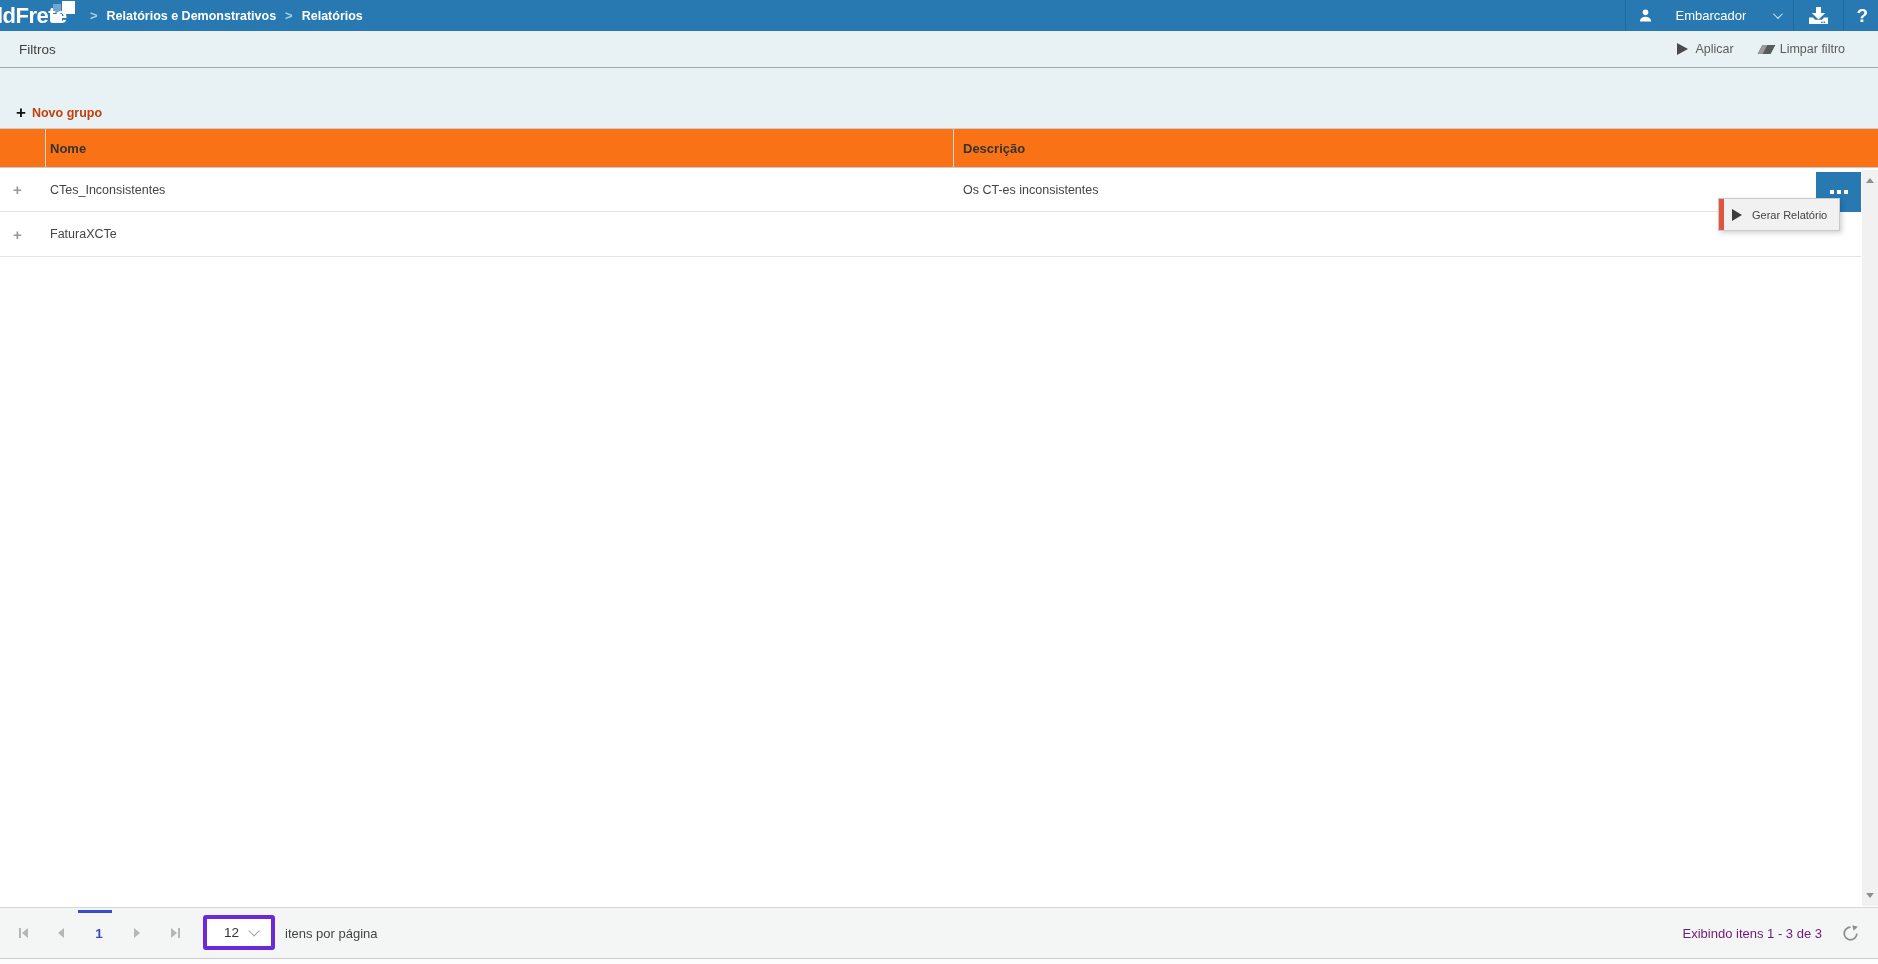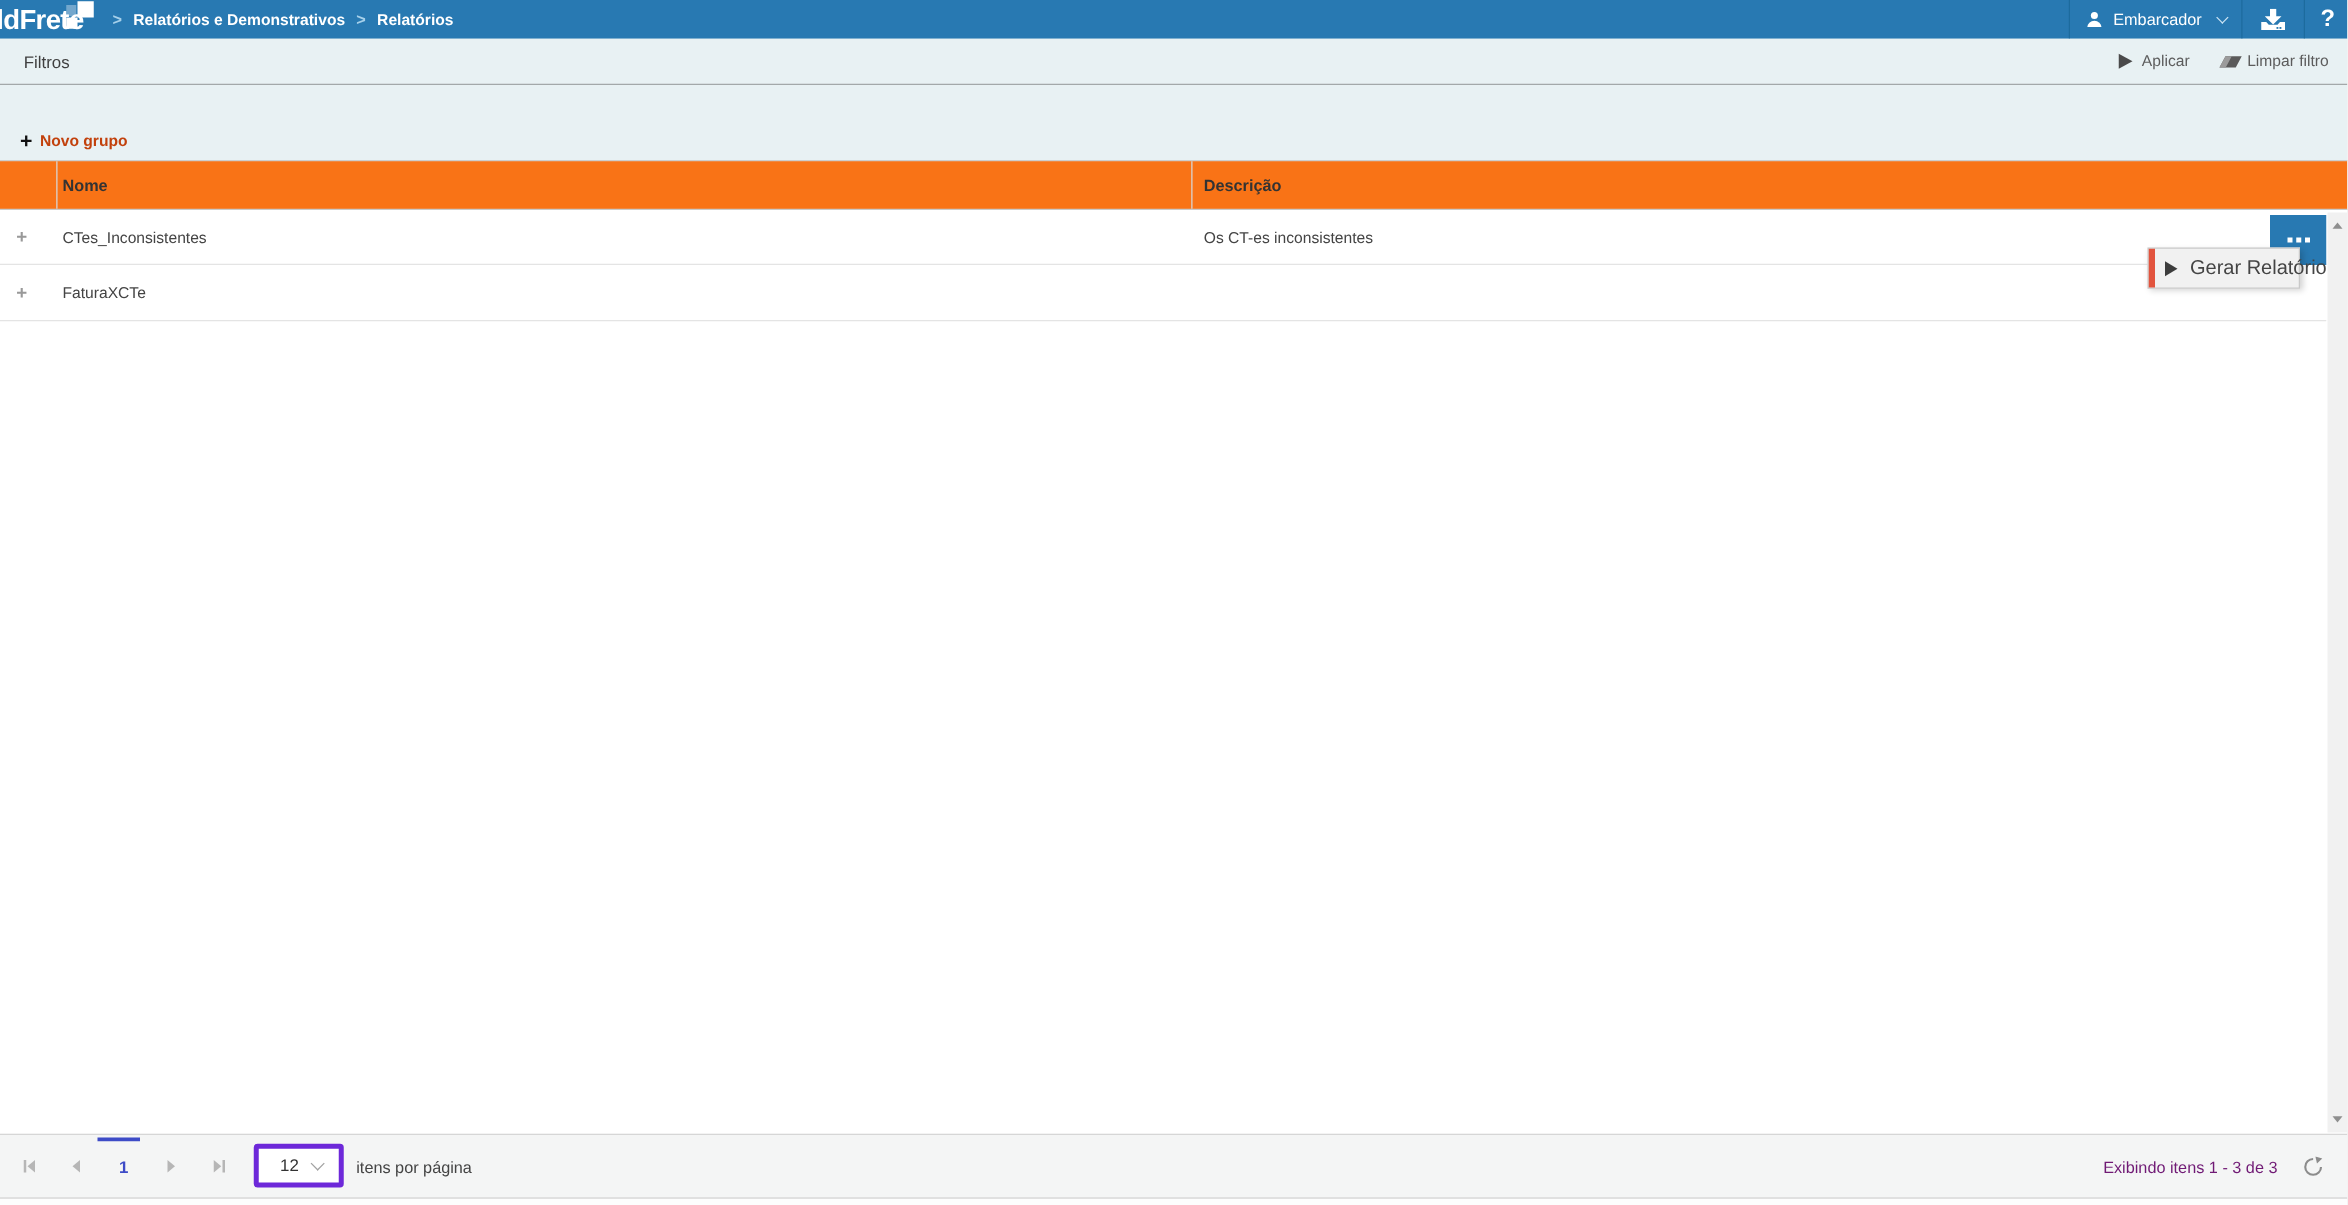--- a/index.html
+++ b/index.html
@@ -24,35 +24,35 @@
   .logo-mark i { position:absolute; display:block; }
   .logo-mark .sq-big  { left:10px; top:0;  width:13px; height:13px; background:#fff; }
   .logo-mark .sq-small{ left:1px;  top:13px; width:9px; height:9px; background:#fff; }
   .logo-mark .sq-faint{ left:1px;  top:3px;  width:8px; height:9px; background:rgba(255,255,255,.35); }
   .breadcrumb { display:flex; align-items:center; gap:9px; margin-left:4px; }
   .bc-sep { color:#a6d0ea; font-weight:700; font-size:13px; }
   .bc-link { color:#fff; font-weight:700; font-size:12.5px; cursor:pointer; }
   .topbar-spacer { flex:1; }
   .tb-divider { width:1px; height:31px; background:var(--topbar-divider,#1c6b9e); flex:0 0 auto; }
   .tb-item { display:flex; align-items:center; height:31px; padding:0 13px; cursor:pointer; color:#fff; }
-  .user-item { gap:9px; font-size:13px; }
+  .user-item { gap:24px; font-size:13px; }
   .chev-down {
     width:7px; height:7px; border-right:1.6px solid #cfe6f5; border-bottom:1.6px solid #cfe6f5;
     transform:rotate(45deg) translateY(-2px); margin-left:3px;
   }
   .help-item { font-size:19px; font-weight:700; padding:0 10px 0 12px; }
 
   
   .filters-bar {
     position:absolute; top:31px; left:0; width:100%; height:37px;
     background:var(--filter-bg,#e8f1f3); border-bottom:1px solid #a3a8a9;
     display:flex; align-items:center;
   }
   .filters-title { margin-left:19px; font-size:13.5px; color:#3f3f3f; }
-  .filters-actions { margin-left:auto; display:flex; align-items:flex-start; gap:26px; padding-right:15px; }
+  .filters-actions { margin-left:auto; display:flex; align-items:flex-start; gap:26px; padding-right:33px; }
   .flt-btn { display:flex; align-items:center; gap:7px; cursor:pointer; color:#5c5c5c; font-size:12.5px; }
   .play-tri { width:0; height:0; border-left:11px solid #4a4a4a; border-top:6px solid transparent; border-bottom:6px solid transparent; }
   .eraser { width:13px; height:9px; background:#5a5a5a; transform:skewX(-28deg); position:relative; }
   .eraser:after { content:""; position:absolute; left:0; top:0; width:5px; height:9px; background:#9b9b9b; }
 
   
   .panel { position:absolute; top:68px; left:0; width:100%; height:60px; background:var(--filter-bg,#e8f1f3); }
   .new-group { position:absolute; left:16px; top:36px; display:flex; align-items:center; gap:6px; cursor:pointer; }
   .plus-glyph { font-size:17px; font-weight:700; color:#111; line-height:1; }
   .new-group-label { font-size:12.5px; color:#c2410c;font-weight:bold; }
@@ -83,21 +83,21 @@
   .more-btn i { display:block; width:4px; height:4px; background:#fff; }
 
   
   .context-menu {
     position:absolute; left:1718px; top:198px; width:122px; height:33px;
     background:#f1f1f1; border:1px solid #c9c9c9; box-shadow:2px 2px 5px rgba(0,0,0,.18);
     display:flex; align-items:center; z-index:20; cursor:pointer;
   }
   .menu-stripe { position:absolute; left:0; top:0; width:5px; height:100%; background:var(--menu-stripe,#e2543e); }
   .menu-play { width:0; height:0; border-left:10px solid #3d3d3d; border-top:6px solid transparent; border-bottom:6px solid transparent; margin-left:13px; }
-  .menu-label { margin-left:10px; font-size:16px; color:#444; white-space:nowrap; }
+  .menu-label { margin-left:10px; font-size:11px; color:#444; white-space:nowrap; }
 
   
   .vscrollbar { position:absolute; left:1862px; top:170px; width:16px; height:736px; background:#f1f1f1; }
   .sb-up, .sb-down { position:absolute; left:4px; width:0; height:0; cursor:pointer; }
   .sb-up   { top:8px;    border-left:4px solid transparent; border-right:4px solid transparent; border-bottom:5px solid #8f8f8f; }
   .sb-down { bottom:8px; border-left:4px solid transparent; border-right:4px solid transparent; border-top:5px solid #8f8f8f; }
 
   
   .pager {
     position:absolute; top:907px; left:0; width:100%; height:52px;

